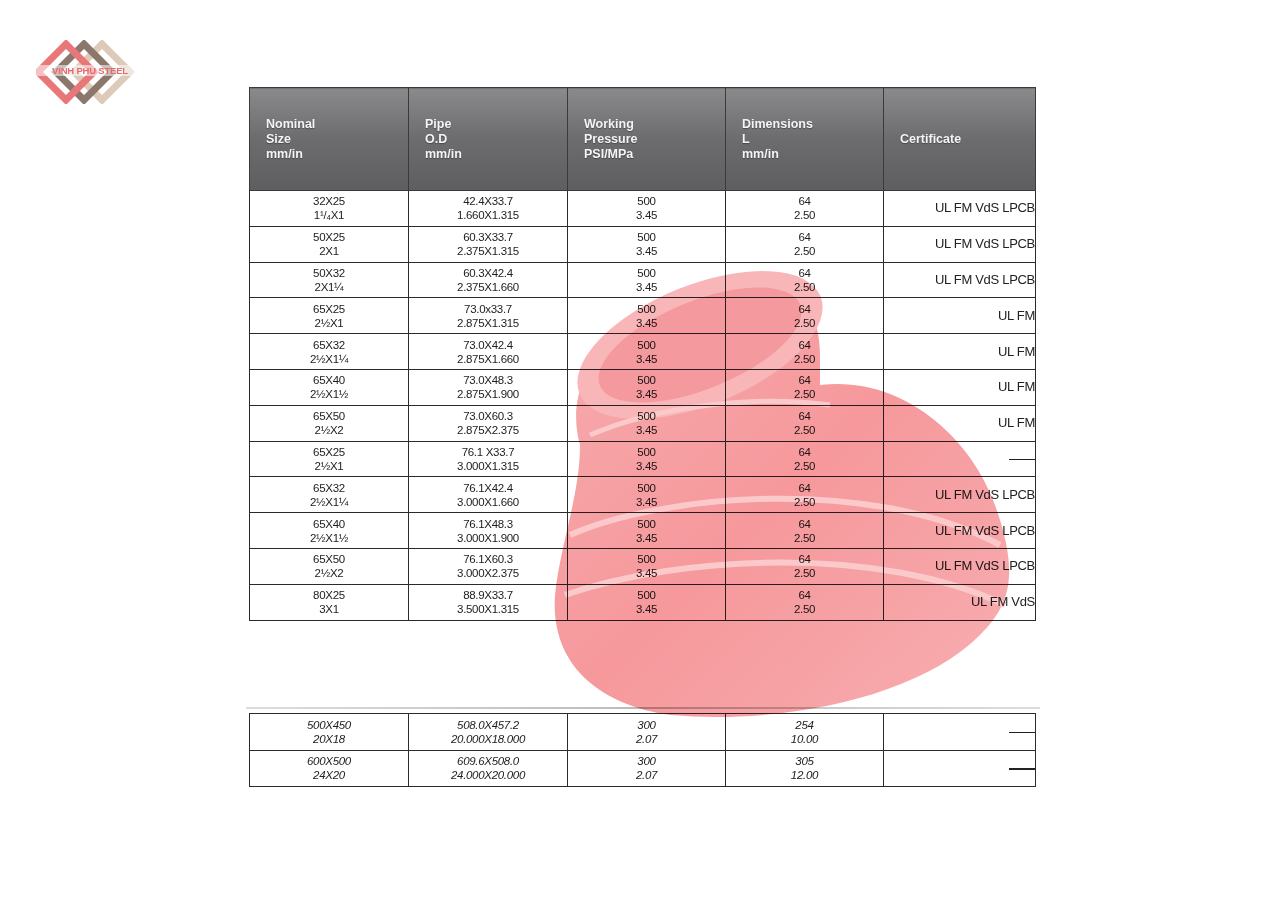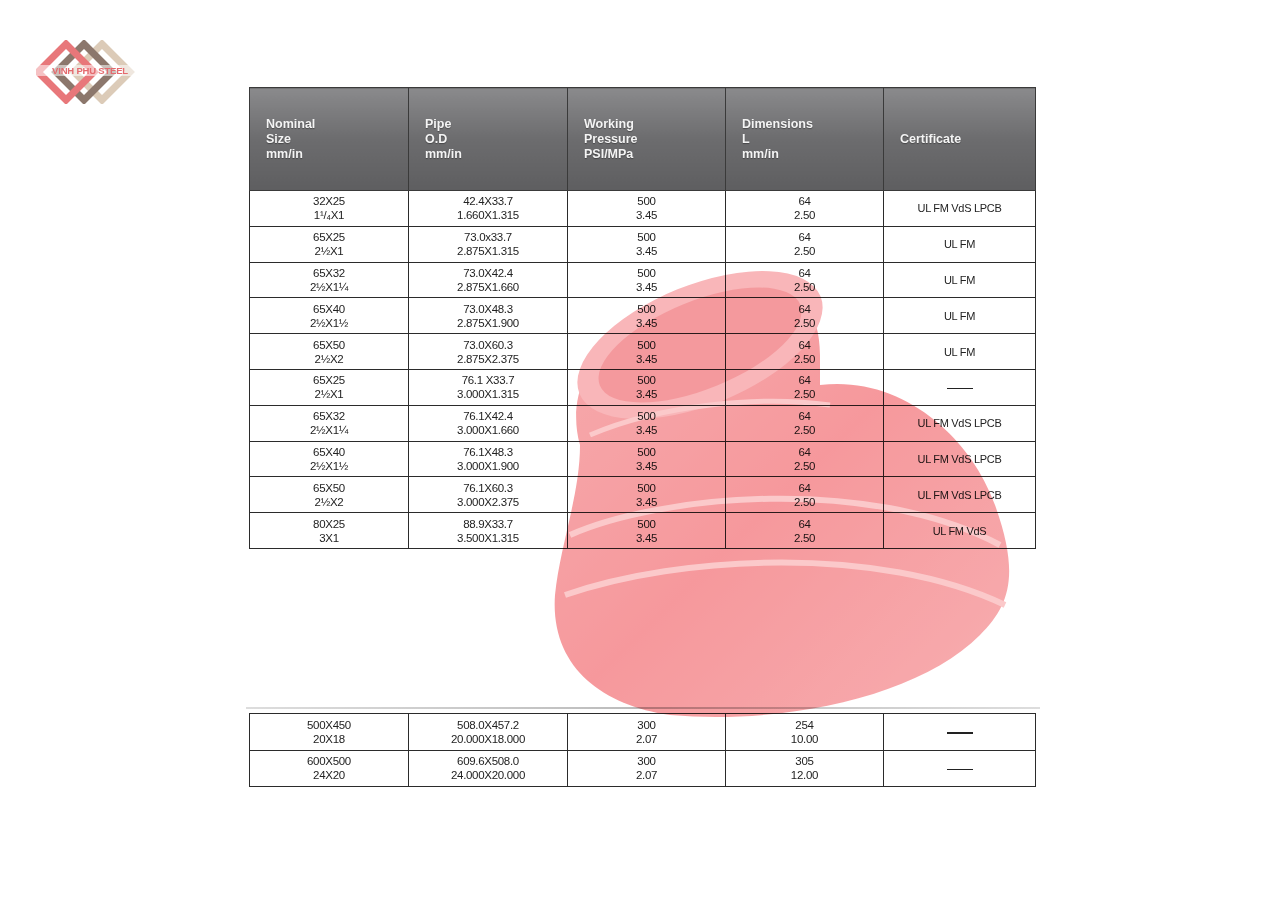--- a/index.html
+++ b/index.html
@@ -29,25 +29,25 @@
     color: #f4f4f4; font-weight: bold; font-size: 12.5px; line-height: 15px;
     border: 1.5px solid #3a3a3a; height: 70px; padding: 16px; text-align: left;
     text-shadow: 0 1px 1px rgba(0,0,0,0.35);
   }
   td {
     border: 1.3px solid #2b2b2b; font-size: 11.5px; line-height: 14px;
     color: #222; text-align: center; padding: 0; height: 34.8px;
     letter-spacing: -0.3px;
   }
   td .l { display: block; }
-  td.cert { font-size: 11px; }
+  td.cert { font-size: 13px; text-align: right; }
   .dash { display: inline-block; width: 26px; height: 1.5px; background: #222; vertical-align: middle; }
   col.c1 { width: 159px; } col.c2 { width: 159px; } col.c3 { width: 158px; }
   col.c4 { width: 158px; } col.c5 { width: 152px; }
-  .table2-wrap { position: absolute; left: 249px; top: 713px; width: 784px; }
+  .table2-wrap { position: absolute; left: 249px; top: 713px; width: 784px; font-style: italic; }
   .table2-wrap td { height: 35.5px; }
   .gap-line {
     position: absolute; left: 246px; top: 707px; width: 794px; height: 2px;
     background: linear-gradient(90deg, #ddd, #bbb 50%, #ddd);
   }
   .overlay {
     position: absolute; left: 540px; top: 265px; width: 500px; height: 460px;
     pointer-events: none; mix-blend-mode: multiply;
   }
 </style>
@@ -116,20 +116,58 @@
             <span class="l">3.45</span>
           </td>
           <td>
             <span class="l">64</span>
             <span class="l">2.50</span>
           </td>
           <td class="cert"><span>UL FM VdS LPCB</span></td>
         </tr>
         <tr>
           <td>
+            <span class="l">50X25</span>
+            <span class="l">2X1</span>
+          </td>
+          <td>
+            <span class="l">60.3X33.7</span>
+            <span class="l">2.375X1.315</span>
+          </td>
+          <td>
+            <span class="l">500</span>
+            <span class="l">3.45</span>
+          </td>
+          <td>
+            <span class="l">64</span>
+            <span class="l">2.50</span>
+          </td>
+          <td class="cert"><span>UL FM VdS LPCB</span></td>
+        </tr>
+        <tr>
+          <td>
+            <span class="l">50X32</span>
+            <span class="l">2X1¼</span>
+          </td>
+          <td>
+            <span class="l">60.3X42.4</span>
+            <span class="l">2.375X1.660</span>
+          </td>
+          <td>
+            <span class="l">500</span>
+            <span class="l">3.45</span>
+          </td>
+          <td>
+            <span class="l">64</span>
+            <span class="l">2.50</span>
+          </td>
+          <td class="cert"><span>UL FM VdS LPCB</span></td>
+        </tr>
+        <tr>
+          <td>
             <span class="l">65X25</span>
             <span class="l">2½X1</span>
           </td>
           <td>
             <span class="l">73.0x33.7</span>
             <span class="l">2.875X1.315</span>
           </td>
           <td>
             <span class="l">500</span>
             <span class="l">3.45</span>

